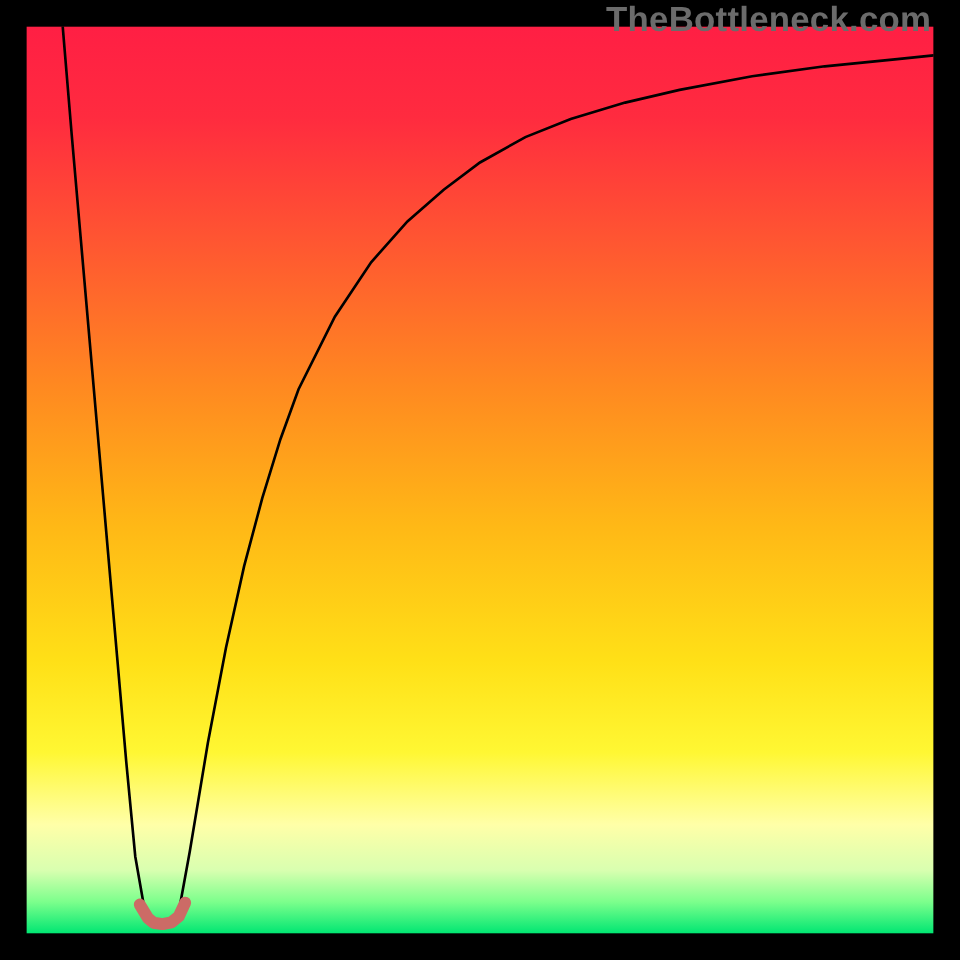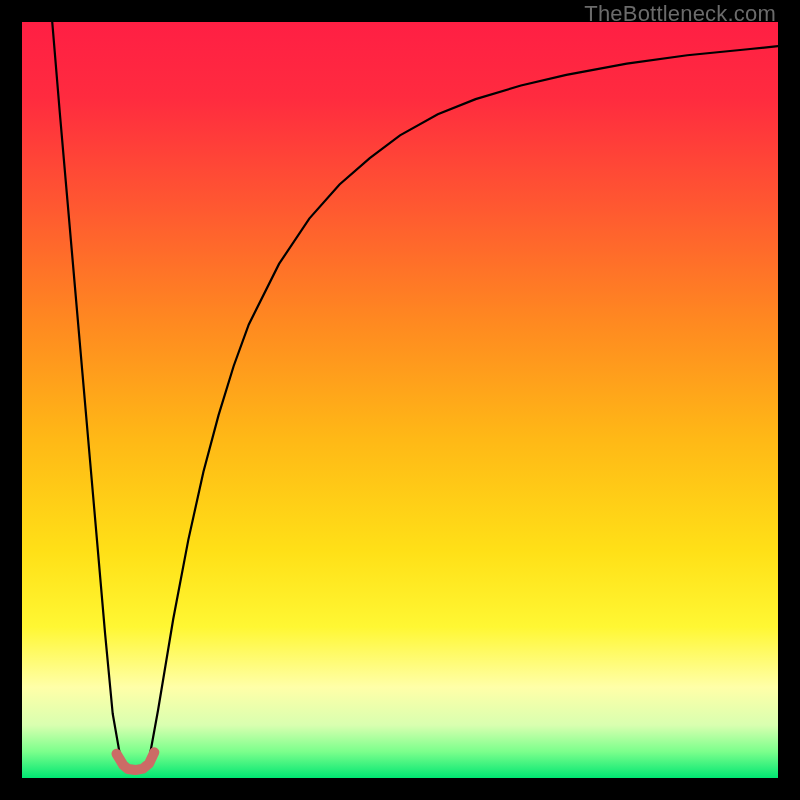--- a/index.html
+++ b/index.html
@@ -24,22 +24,22 @@
     left: 0;
     top: 0;
     width: 756px;
     height: 756px;
   }
   .watermark {
     position: absolute;
     top: 1px;
     right: 24px;
     color: #6b6b6b;
-    font-size: 22px;
-    font-weight: 400;
+    font-size: 29px;
+    font-weight: 700;
     letter-spacing: 0.2px;
   }
   svg { display: block; }
 </style>
 </head>
 <body>
 
 <div class="plot-frame">
   <svg class="plot-area" width="756" height="756" viewBox="0 0 756 756" preserveAspectRatio="none">
     <defs>

